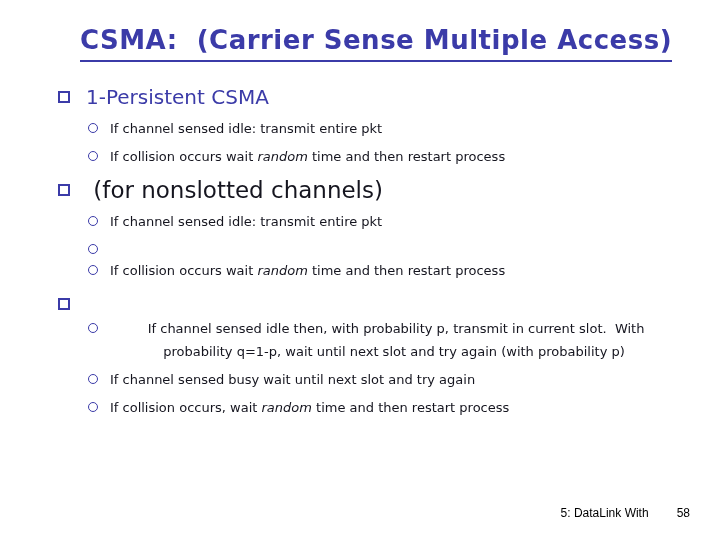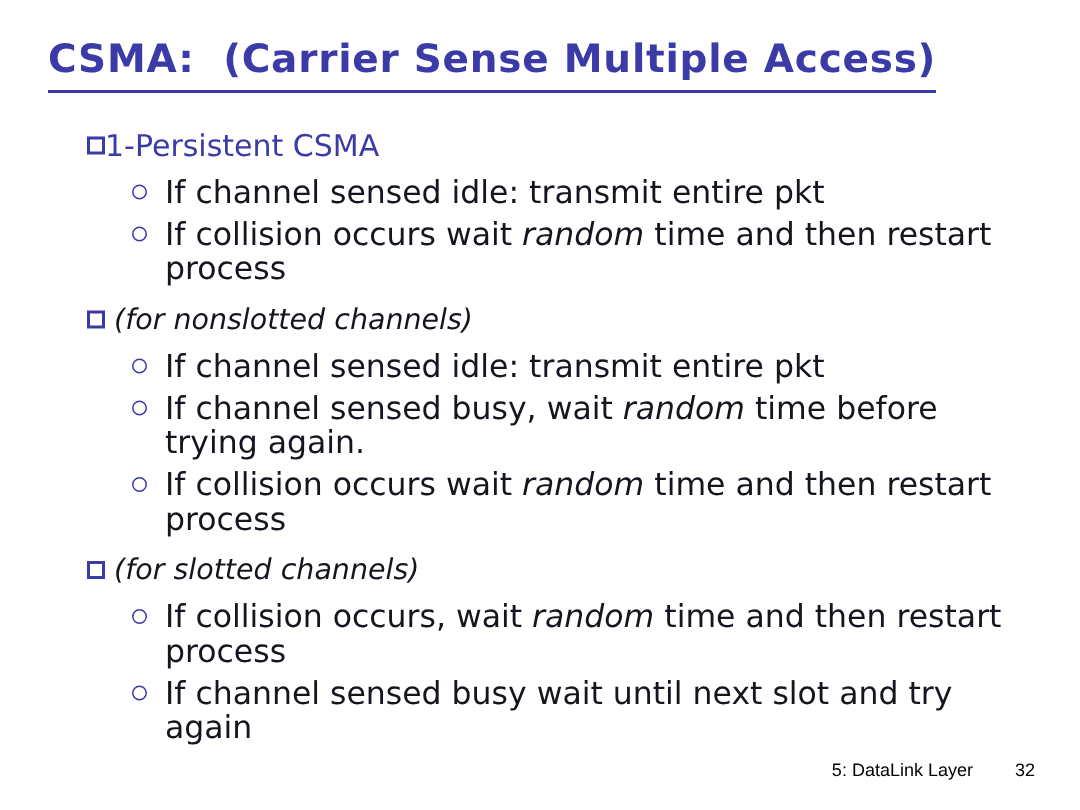--- a/index.html
+++ b/index.html
@@ -13,81 +13,81 @@
   body {
     font-family: "DejaVu Sans", sans-serif;
     background: var(--bg);
   }
   .slide {
     position: relative;
     width: 720px;
     height: 540px;
     background: var(--bg);
     overflow: hidden;
+    text-align: center;
   }
   .title {
     display: inline-block;
     margin: 24px 0 0 32px;
     font-size: 26px;
     font-weight: bold;
     color: var(--accent);
     border-bottom: 2px solid var(--accent);
     padding-bottom: 3px;
     line-height: 1.25;
     white-space: pre;
     letter-spacing: 0.5px;
   }
   .sections {
     margin: 22px 0 0 58px;
   }
   .section { margin-bottom: 9px; }
   .section-heading {
     display: flex;
     align-items: flex-start;
-    gap: 0;
+    gap: 16px;
     margin-bottom: 7px;
     line-height: 26px;
   }
   .sq-bullet {
     flex: none;
     width: 12px;
     height: 12px;
     border: 2px solid var(--accent);
     margin-top: 7px;
     background: transparent;
   }
   .heading-text {
     font-size: 20px;
     color: var(--accent);
     white-space: pre;
   }
   .heading-rest {
-    font-size: 19px;
+    font-size: 23px;
     color: var(--body-text);
     white-space: pre;
-    font-style: italic;
   }
   .item {
     display: flex;
     align-items: flex-start;
     gap: 12px;
     margin: 0 0 5px 30px;
     color: var(--body-text);
   }
   .circle-bullet {
     flex: none;
     width: 10px;
     height: 10px;
     border: 1.5px solid var(--accent);
     border-radius: 50%;
     margin-top: 6px;
     background: transparent;
   }
   .item-text {
-    font-size: 21px;
+    font-size: 13px;
     line-height: 23px;
     max-width: 568px;
     white-space: pre-wrap;
   }
   .item-text i { }
   .footer {
     position: absolute;
     right: 30px;
     bottom: 20px;
     font-family: "Liberation Sans", sans-serif;
@@ -121,39 +121,41 @@
         <div class="section-heading">
           <span class="sq-bullet"></span>
           <span class="heading-rest"> (for nonslotted channels)</span>
         </div>
         <div class="item">
           <span class="circle-bullet"></span>
           <span class="item-text"><span>If channel sensed idle: transmit entire pkt</span></span>
         </div>
         <div class="item">
           <span class="circle-bullet"></span>
-          <span class="item-text"><span>If channel sensed busy, wait </span><i>random</i><span> time before trying again.</span></span>
         </div>
         <div class="item">
           <span class="circle-bullet"></span>
           <span class="item-text"><span>If collision occurs wait </span><i>random</i><span> time and then restart process</span></span>
         </div>
       </div>
       <div class="section">
         <div class="section-heading">
           <span class="sq-bullet"></span>
-          <span class="heading-rest"> (for slotted channels)</span>
+        </div>
+        <div class="item">
+          <span class="circle-bullet"></span>
+          <span class="item-text"><span> If channel sensed idle then, with probability p, transmit in current slot.  With probability q=1-p, wait until next slot and try again (with probability p)</span></span>
+        </div>
+        <div class="item">
+          <span class="circle-bullet"></span>
+          <span class="item-text"><span>If channel sensed busy wait until next slot and try again</span></span>
         </div>
         <div class="item">
           <span class="circle-bullet"></span>
           <span class="item-text"><span>If collision occurs, wait </span><i>random</i><span> time and then restart process</span></span>
         </div>
-        <div class="item">
-          <span class="circle-bullet"></span>
-          <span class="item-text"><span>If channel sensed busy wait until next slot and try again</span></span>
-        </div>
       </div>
     </div>
 
   <div class="footer">
-    <span>5: DataLink Layer</span><span class="page-num">32</span>
+    <span>5: DataLink With</span><span class="page-num">58</span>
   </div>
 </div>
 
 </body></html>

